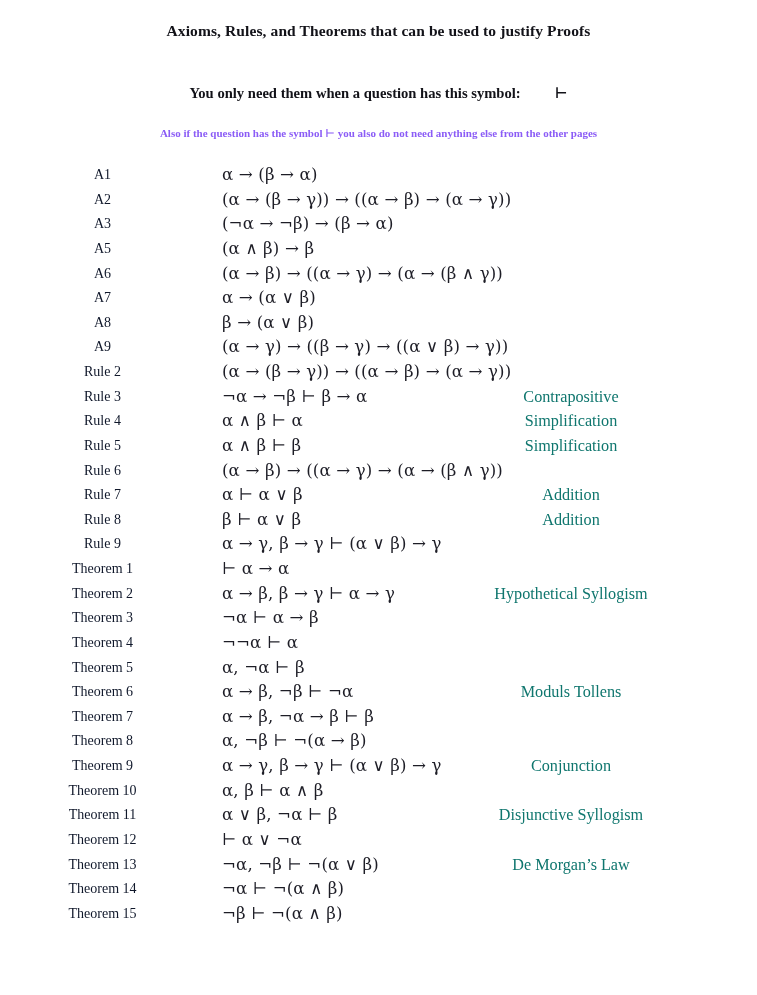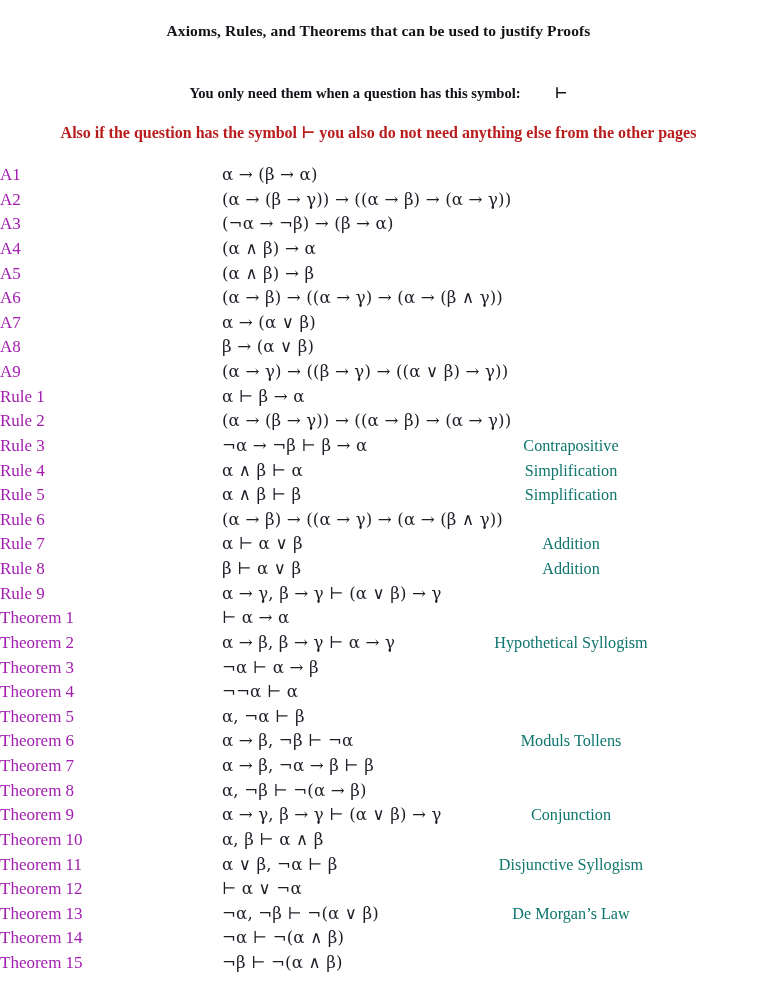--- a/index.html
+++ b/index.html
@@ -38,26 +38,26 @@
   .subtitle-1 {
     font-size: 14.6px;
     font-weight: bold;
     margin: 16px;
     padding-top: 26px;
     line-height: 20px;
     color: #121218;
     white-space: pre;
   }
   .subtitle-2 {
-    font-size: 16px;
+    font-size: 11px;
     font-weight: bold;
     margin: 0;
     padding-top: 4px;
     line-height: 20px;
-    color: #b91c1c;
+    color: #8b5cf6;
     white-space: pre;
   }
   .turnstile-gap {
     display: inline-block;
     width: 34px;
   }
 
   
   .entries {
     position: absolute;
@@ -68,24 +68,24 @@
   .entry-row {
     position: relative;
     height: 24.63px;
     line-height: 24.63px;
     white-space: nowrap;
   }
   .entry-label {
     position: absolute;
     left: 0;
     width: 205px;
-    text-align: left;
-    font-size: 17px;
-    line-height: 24.63px;
-    color: #a21caf;
+    text-align: center;
+    font-size: 14px;
+    line-height: 24.63px;
+    color: #0f172a;
   }
   .entry-formula {
     position: absolute;
     left: 222px;
     font-size: 16.6px;
     line-height: 24.63px;
     font-family: "DejaVu Serif", "Liberation Serif", serif;
     color: #1d1d26;
     letter-spacing: 0.15px;
   }
@@ -117,46 +117,38 @@
     </div>
     <div class="entry-row">
       <span class="entry-label">A2</span>
       <span class="entry-formula">(α → (β → γ)) → ((α → β) → (α → γ))</span>
     </div>
     <div class="entry-row">
       <span class="entry-label">A3</span>
       <span class="entry-formula">(¬α → ¬β) → (β → α)</span>
     </div>
     <div class="entry-row">
-      <span class="entry-label">A4</span>
-      <span class="entry-formula">(α ∧ β) → α</span>
-    </div>
-    <div class="entry-row">
       <span class="entry-label">A5</span>
       <span class="entry-formula">(α ∧ β) → β</span>
     </div>
     <div class="entry-row">
       <span class="entry-label">A6</span>
       <span class="entry-formula">(α → β) → ((α → γ) → (α → (β ∧ γ))</span>
     </div>
     <div class="entry-row">
       <span class="entry-label">A7</span>
       <span class="entry-formula">α → (α ∨ β)</span>
     </div>
     <div class="entry-row">
       <span class="entry-label">A8</span>
       <span class="entry-formula">β → (α ∨ β)</span>
     </div>
     <div class="entry-row">
       <span class="entry-label">A9</span>
       <span class="entry-formula">(α → γ) → ((β → γ) → ((α ∨ β) → γ))</span>
-    </div>
-    <div class="entry-row">
-      <span class="entry-label">Rule 1</span>
-      <span class="entry-formula">α ⊢ β → α</span>
     </div>
     <div class="entry-row">
       <span class="entry-label">Rule 2</span>
       <span class="entry-formula">(α → (β → γ)) → ((α → β) → (α → γ))</span>
     </div>
     <div class="entry-row">
       <span class="entry-label">Rule 3</span>
       <span class="entry-formula">¬α → ¬β ⊢ β → α</span>
       <span class="entry-note">Contrapositive</span>
     </div>

